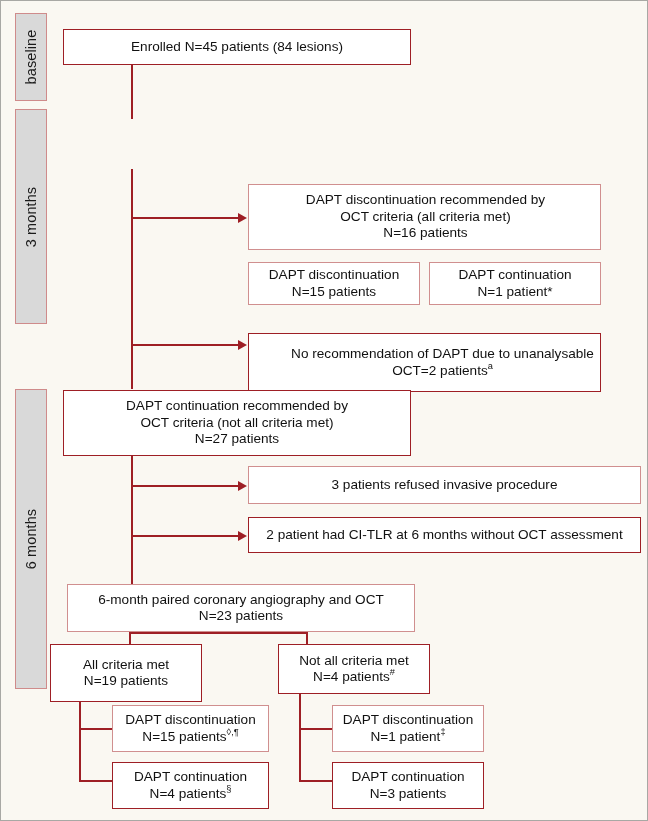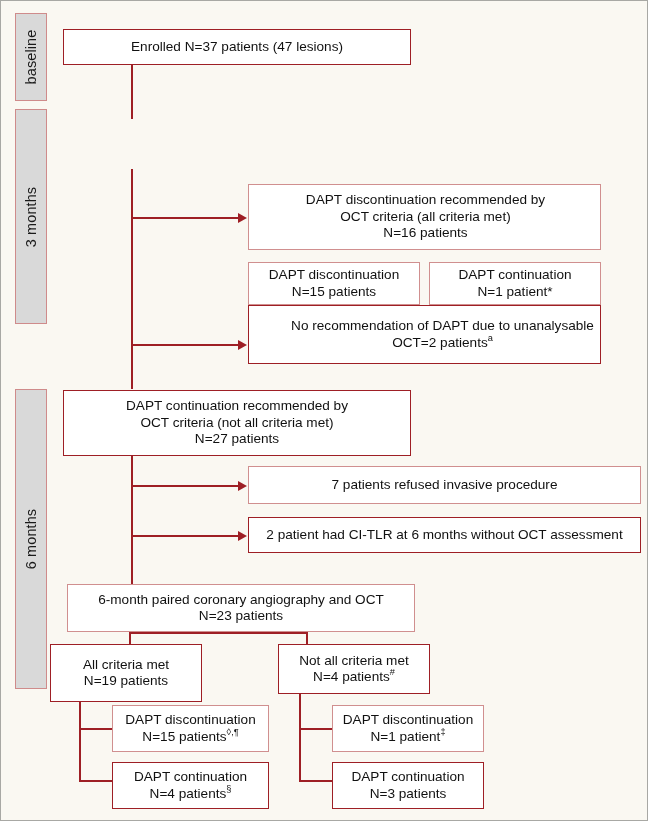--- a/index.html
+++ b/index.html
@@ -118,46 +118,46 @@
 
   <div class="ln v" style="left:78px; top:693px; height:86px;"></div>
   <div class="ln h" style="left:78px; top:727px; width:33px;"></div>
   <div class="ln h" style="left:78px; top:779px; width:33px;"></div>
 
   <div class="ln v" style="left:298px; top:693px; height:86px;"></div>
   <div class="ln h" style="left:298px; top:727px; width:33px;"></div>
   <div class="ln h" style="left:298px; top:779px; width:33px;"></div>
 
   <div class="box dark" style="left:62px; top:28px; width:348px; height:36px;">
-    <span class="t">Enrolled N=37 patients (47 lesions)</span>
+    <span class="t">Enrolled N=45 patients (84 lesions)</span>
   </div>
 
 
   <div class="box light" style="left:247px; top:183px; width:353px; height:66px;padding-left:6px;">
     <span class="t">DAPT discontinuation recommended by<br>OCT criteria (all criteria met)<br>N=16 patients</span>
   </div>
 
   <div class="box light" style="left:247px; top:261px; width:172px; height:43px;">
     <span class="t">DAPT discontinuation<br>N=15 patients</span>
   </div>
 
   <div class="box light" style="left:428px; top:261px; width:172px; height:43px;">
     <span class="t">DAPT continuation<br>N=1 patient*</span>
   </div>
 
-  <div class="box dark" style="left:247px; top:304px; width:353px; height:59px;padding-left:40px;">
+  <div class="box dark" style="left:247px; top:332px; width:353px; height:59px;padding-left:40px;">
     <span class="t">No recommendation of DAPT due to unanalysable<br>OCT=2 patients<sup>a</sup></span>
   </div>
 
   <div class="box dark" style="left:62px; top:381px; width:348px; height:66px;margin-top:8px;">
     <span class="t">DAPT continuation recommended by<br>OCT criteria (not all criteria met)<br>N=27 patients</span>
   </div>
 
   <div class="box light" style="left:247px; top:465px; width:393px; height:38px;">
-    <span class="t">7 patients refused invasive procedure</span>
+    <span class="t">3 patients refused invasive procedure</span>
   </div>
 
   <div class="box dark" style="left:247px; top:516px; width:393px; height:36px;">
     <span class="t">2 patient had CI-TLR at 6 months without OCT assessment</span>
   </div>
 
   <div class="box light" style="left:66px; top:583px; width:348px; height:48px;">
     <span class="t">6-month paired coronary angiography and OCT<br>N=23 patients</span>
   </div>
 

